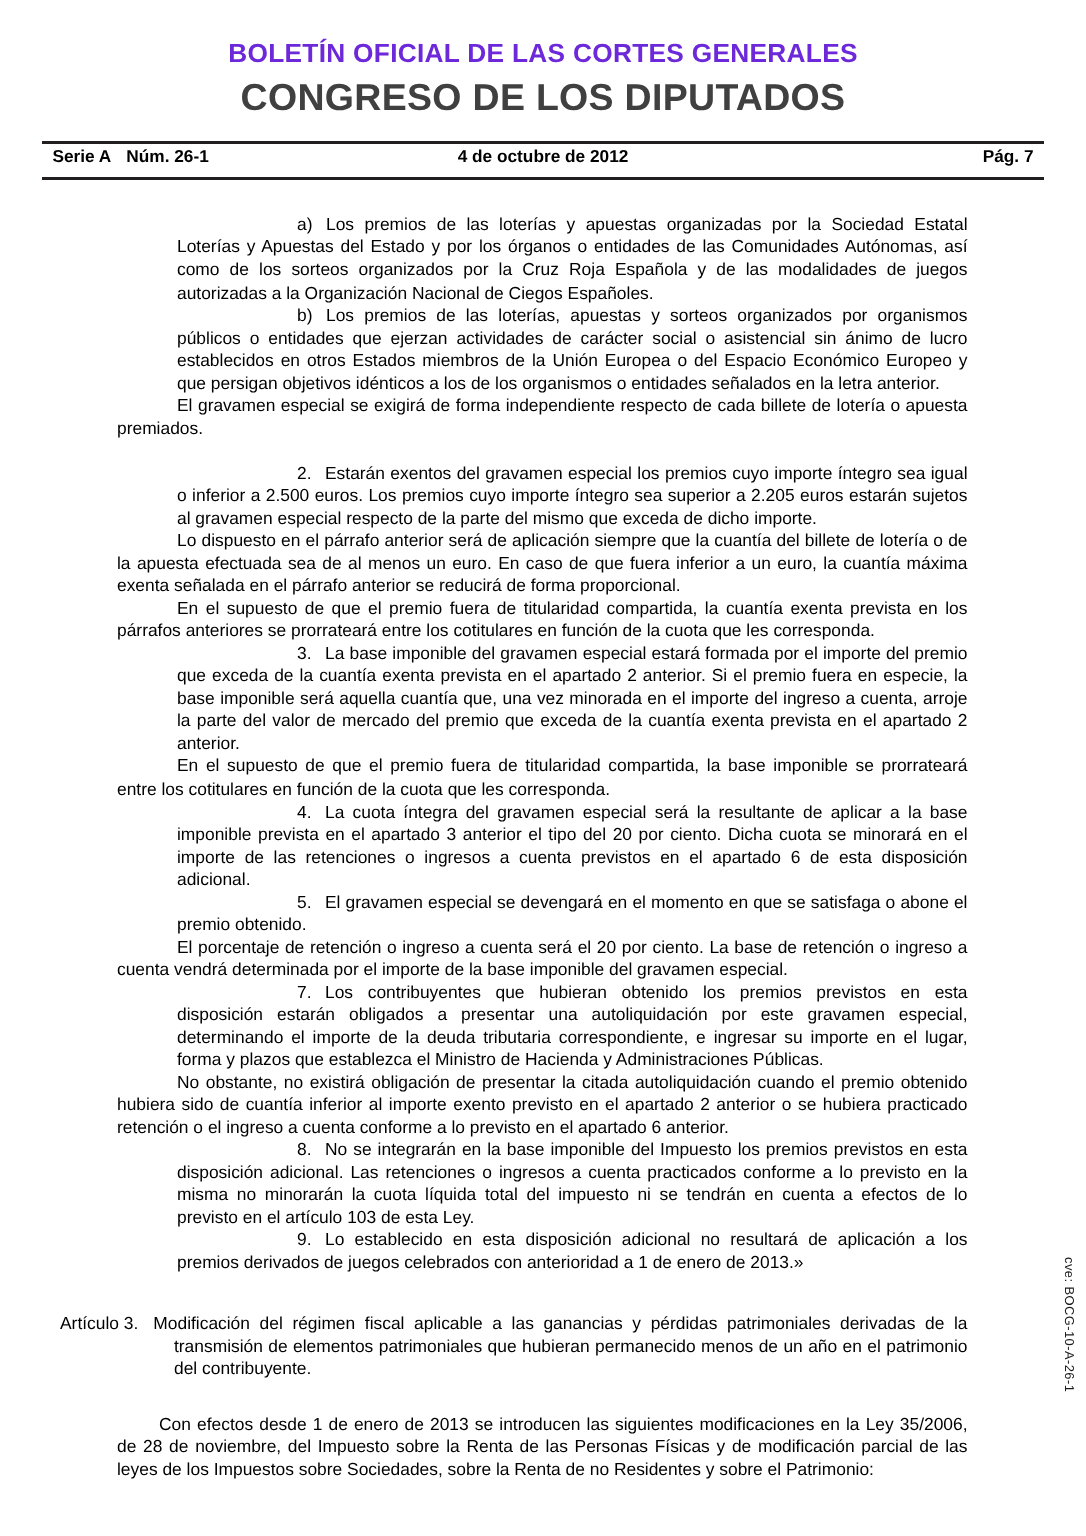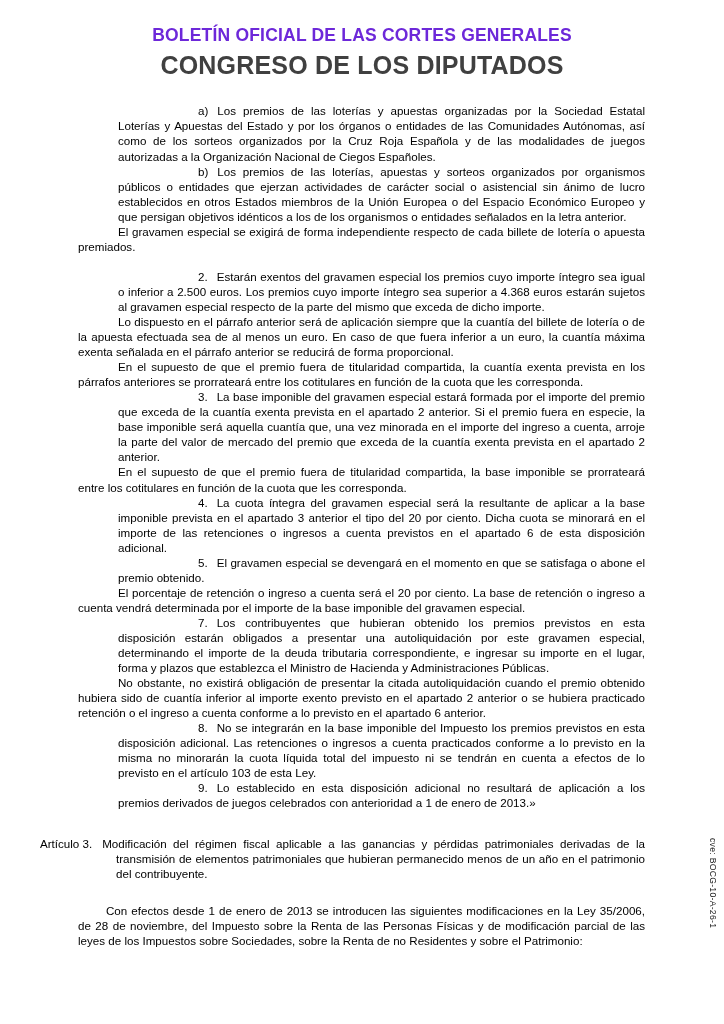--- a/index.html
+++ b/index.html
@@ -145,37 +145,44 @@
 </head>
 <body>
 
 <div class="page">
 
   <div class="masthead">
     <div class="masthead-line1">BOLETÍN OFICIAL DE LAS CORTES GENERALES</div>
     <div class="masthead-line2">CONGRESO DE LOS DIPUTADOS</div>
   </div>
 
+  <div class="header-bar">
+    <div class="hb-left">
+      <span class="serie">Serie A</span><span>Núm. 26-1</span>
+    </div>
+    <div class="hb-center">4 de octubre de 2012</div>
+    <div class="hb-right">Pág. 7</div>
+  </div>
 
   <div class="content">
 
     <p class="para numbered">
       <span class="marker">a)</span><span class="marker-gap"></span><span>Los premios de las loterías y apuestas organizadas por la Sociedad Estatal Loterías y Apuestas del Estado y por los órganos o entidades de las Comunidades Autónomas, así como de los sorteos organizados por la Cruz Roja Española y de las modalidades de juegos autorizadas a la Organización Nacional de Ciegos Españoles.</span>
     </p>
 
     <p class="para numbered">
       <span class="marker">b)</span><span class="marker-gap"></span><span>Los premios de las loterías, apuestas y sorteos organizados por organismos públicos o entidades que ejerzan actividades de carácter social o asistencial sin ánimo de lucro establecidos en otros Estados miembros de la Unión Europea o del Espacio Económico Europeo y que persigan objetivos idénticos a los de los organismos o entidades señalados en la letra anterior.</span>
     </p>
 
     <p class="para">
       <span>El gravamen especial se exigirá de forma independiente respecto de cada billete de lotería o apuesta premiados.</span>
     </p>
 
     <p class="para numbered spacer-before">
-      <span class="marker">2.</span><span class="marker-gap"></span><span>Estarán exentos del gravamen especial los premios cuyo importe íntegro sea igual o inferior a 2.500 euros. Los premios cuyo importe íntegro sea superior a 4.368 euros estarán sujetos al gravamen especial respecto de la parte del mismo que exceda de dicho importe.</span>
+      <span class="marker">2.</span><span class="marker-gap"></span><span>Estarán exentos del gravamen especial los premios cuyo importe íntegro sea igual o inferior a 2.500 euros. Los premios cuyo importe íntegro sea superior a 2.205 euros estarán sujetos al gravamen especial respecto de la parte del mismo que exceda de dicho importe.</span>
     </p>
 
     <p class="para">
       <span>Lo dispuesto en el párrafo anterior será de aplicación siempre que la cuantía del billete de lotería o de la apuesta efectuada sea de al menos un euro. En caso de que fuera inferior a un euro, la cuantía máxima exenta señalada en el párrafo anterior se reducirá de forma proporcional.</span>
     </p>
 
     <p class="para">
       <span>En el supuesto de que el premio fuera de titularidad compartida, la cuantía exenta prevista en los párrafos anteriores se prorrateará entre los cotitulares en función de la cuota que les corresponda.</span>
     </p>
 

